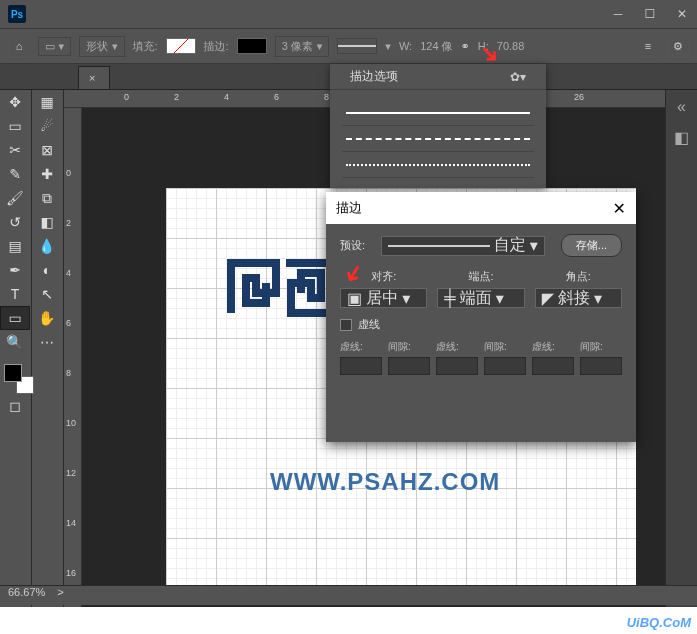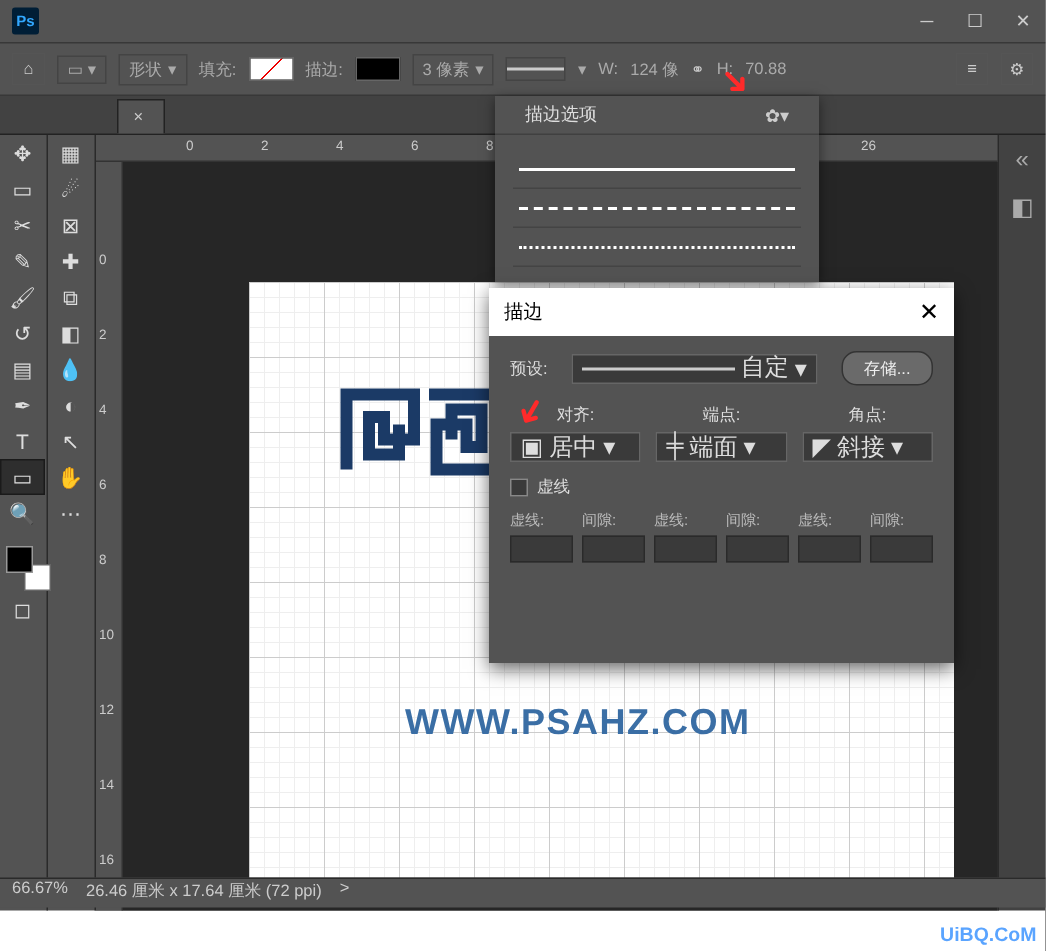--- a/index.html
+++ b/index.html
@@ -64,21 +64,21 @@
 .dlg-col3 { display: flex; gap: 10px; margin-bottom: 9px; text-align: center; }
 .dlg-col { flex: 1; }
 .dlg-col-label { font-size: 11px; margin-bottom: 4px; }
 .checkbox-row { display: flex; align-items: center; gap: 6px; margin-bottom: 8px; }
 .chk { width: 12px; height: 12px; border: 1px solid #888; background: #3a3a3a; }
 .dash-inputs { display: flex; gap: 6px; margin-bottom: 14px; }
 .dash-col { flex: 1; }
 .dash-label { font-size: 10px; color: #bbb; margin-bottom: 3px; }
 .dash-input { width: 100%; height: 18px; background: #3a3a3a; border: 1px solid #2a2a2a; }
 .dlg-buttons { display: flex; justify-content: flex-end; gap: 8px; }
-.watermark { position: absolute; right: 6px; bottom: 4px; font-size: 13px; font-weight: bold; color: #5aa4ff; z-index: 100; }
+.watermark { position: absolute; right: 6px; bottom: 4px; font-size: 13px; font-weight: bold; color: #5aa4ff; font-style: italic; z-index: 100; }
 </style>
 </head>
 <body>
 
 <div class="app">
   <div class="titlebar">
     <div class="ps-logo">Ps</div>
     <div class="win-controls">
       <div class="win-btn">─</div>
       <div class="win-btn">☐</div>
@@ -185,21 +185,20 @@
     </div>
 
     <div class="right-panel">
       <div>«</div>
       <div>◧</div>
     </div>
   </div>
 
   <div class="status-bar">
     <span>66.67%</span>
-    <span>26.46 厘米 x 17.64 厘米 (72 ppi)</span>
     <span>&gt;</span>
   </div>
 
   <div class="popout-panel">
     <div class="popout-header">
       <span>描边选项</span>
       <span class="gear">✿▾</span>
     </div>
     <div class="stroke-preview">
       <div class="stroke-row">

